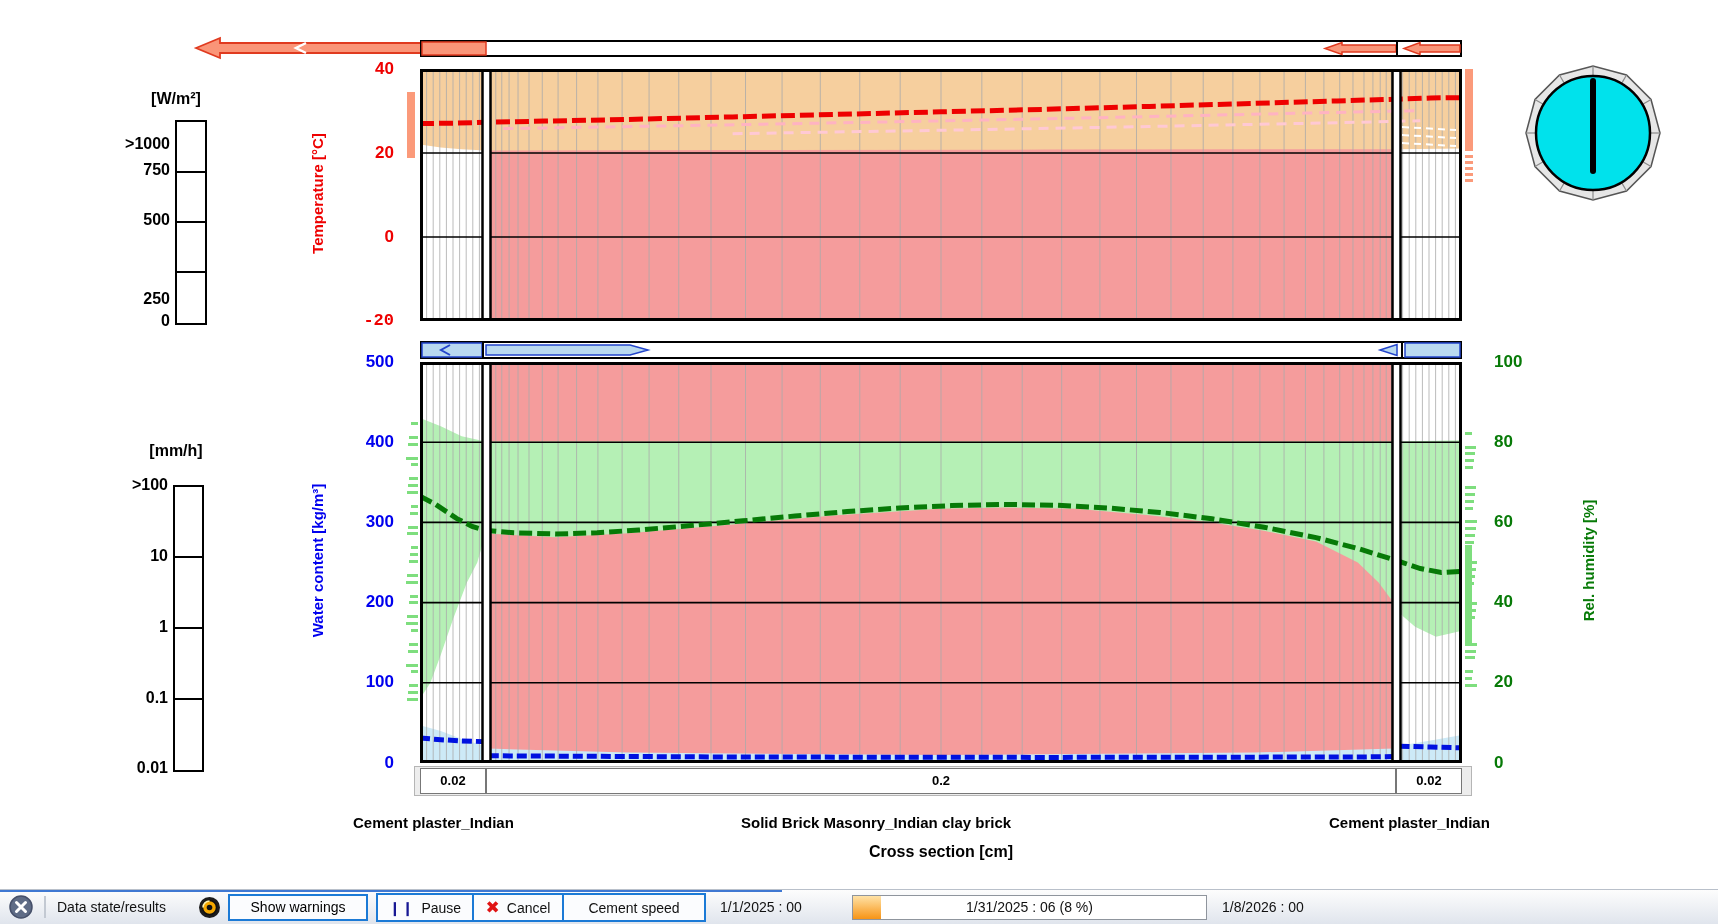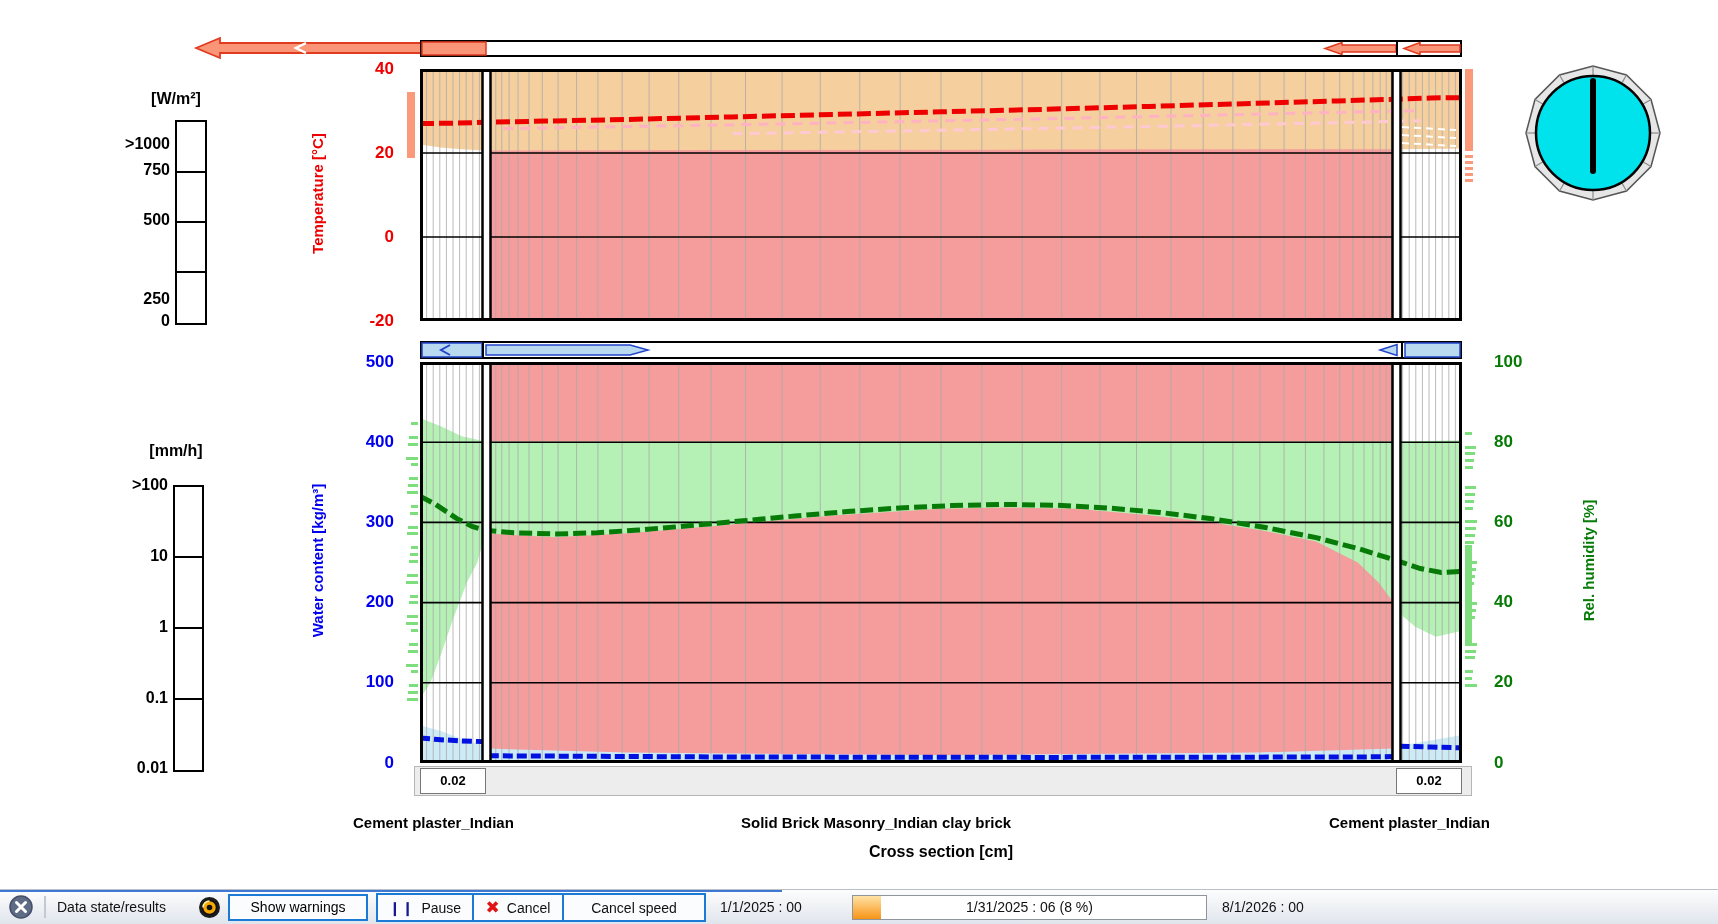--- a/index.html
+++ b/index.html
@@ -108,21 +108,21 @@
       <div class="seg" style="top:211px;"></div>
 </div>
 
 <div class="rot abs red" style="left:237px;top:185px;width:160px;">Temperature [°C]</div>
 <div class="rot abs blue" style="left:207px;top:552px;width:220px;">Water content [kg/m³]</div>
 <div class="rot abs green" style="left:1498px;top:552px;width:180px;">Rel. humidity [%]</div>
 <div id="temp-ticks">
       <div class="ticklbl red r" style="left: 294px; width: 100px; top: 58px;">40</div>
       <div class="ticklbl red r" style="left: 294px; width: 100px; top: 142px;">20</div>
       <div class="ticklbl red r" style="left: 294px; width: 100px; top: 226px;">0</div>
-      <div class="ticklbl red r" style="left: 294px; width: 100px; top: 310px;">-20</div>
+      <div class="ticklbl red r" style="left: 294px; width: 100px; top: 310px; font-family: Liberation Mono, monospace;">-20</div>
     </div>
 <div id="wc-ticks">
       <div class="ticklbl blue r" style="left: 294px; width: 100px; top: 351px;">500</div>
       <div class="ticklbl blue r" style="left: 294px; width: 100px; top: 431px;">400</div>
       <div class="ticklbl blue r" style="left: 294px; width: 100px; top: 511px;">300</div>
       <div class="ticklbl blue r" style="left: 294px; width: 100px; top: 591px;">200</div>
       <div class="ticklbl blue r" style="left: 294px; width: 100px; top: 671px;">100</div>
       <div class="ticklbl blue r" style="left: 294px; width: 100px; top: 752px;">0</div>
     </div>
 <div id="hum-ticks">
@@ -371,20 +371,21 @@
         <line x1="70.5" y1="0" x2="70.5" y2="401" stroke="#000" stroke-width="2.5"></line>
         <rect x="972" y="0" width="9" height="401" fill="#fff"></rect>
         <line x1="972.5" y1="0" x2="972.5" y2="401" stroke="#000" stroke-width="2.5"></line>
         <line x1="980.5" y1="0" x2="980.5" y2="401" stroke="#000" stroke-width="2.5"></line>
         <rect x="1.5" y="1.5" width="1039" height="398" fill="none" stroke="#000" stroke-width="3"></rect>
       </svg>
 </div>
 
 <div class="abs" style="left:414px;top:766px;width:1056px;height:28px;background:#ededed;border:1px solid #b5b5b5;"></div>
 <div class="stripcell" style="left:420px;top:768px;width:64px;height:24px;">0.02</div>
+<div class="stripcell" style="left:486px;top:768px;width:908px;height:24px;">0.2</div>
 <div class="stripcell" style="left:1396px;top:768px;width:64px;height:24px;">0.02</div>
 
 <div class="matlbl" style="left:353px;top:814px;width:200px;">Cement plaster_Indian</div>
 <div class="matlbl" style="left:741px;top:814px;width:400px;">Solid Brick Masonry_Indian clay brick</div>
 <div class="matlbl" style="left:1329px;top:814px;width:200px;">Cement plaster_Indian</div>
 <div id="xsec-title">Cross section [cm]</div>
 
 <svg class="abs" style="left:1520px;top:60px;" width="146" height="146">
   <polygon id="clock-bezel" fill="#e6e6e6" stroke="#555" stroke-width="1.5" points="140.0,73.0 131.0,39.5 106.5,15.0 73.0,6.0 39.5,15.0 15.0,39.5 6.0,73.0 15.0,106.5 39.5,131.0 73.0,140.0 106.5,131.0 131.0,106.5"></polygon>
   <g id="clock-facets" stroke="#8a8a8a" stroke-width="1.2">
@@ -424,29 +425,29 @@
   <div id="btn-group">
     <div class="grp-btn" style="width:96px;">
       <span class="pause-glyph">❙❙</span>
       <span>Pause</span>
     </div>
     <div class="grp-btn" style="width:90px;">
       <span class="cancel-glyph">✖</span>
       <span>Cancel</span>
     </div>
     <div class="grp-btn" style="flex:1;">
-      <span>Cancel speed</span>
+      <span>Cement speed</span>
     </div>
   </div>
   <div class="sb-text" style="left:720px;">1/1/2025 : 00</div>
   <div id="progress">
     <div id="progress-fill" style="width: 8%;"></div>
     <div id="progress-text">1/31/2025 : 06 (8 %)</div>
   </div>
-  <div class="sb-text" style="left:1222px;">8/1/2026 : 00</div>
+  <div class="sb-text" style="left:1222px;">1/8/2026 : 00</div>
 </div>
 
 <div class="abs" id="temp-ticks-host" style=""></div>
     <div class="abs" id="wc-ticks-host" style=""></div>
     <div class="abs" id="hum-ticks-host" style=""></div>
     <div class="abs" id="wm2-ticks-host" style=""></div>
     <div class="abs" id="mmh-ticks-host" style=""></div>
   </div>
 
 </body></html>

